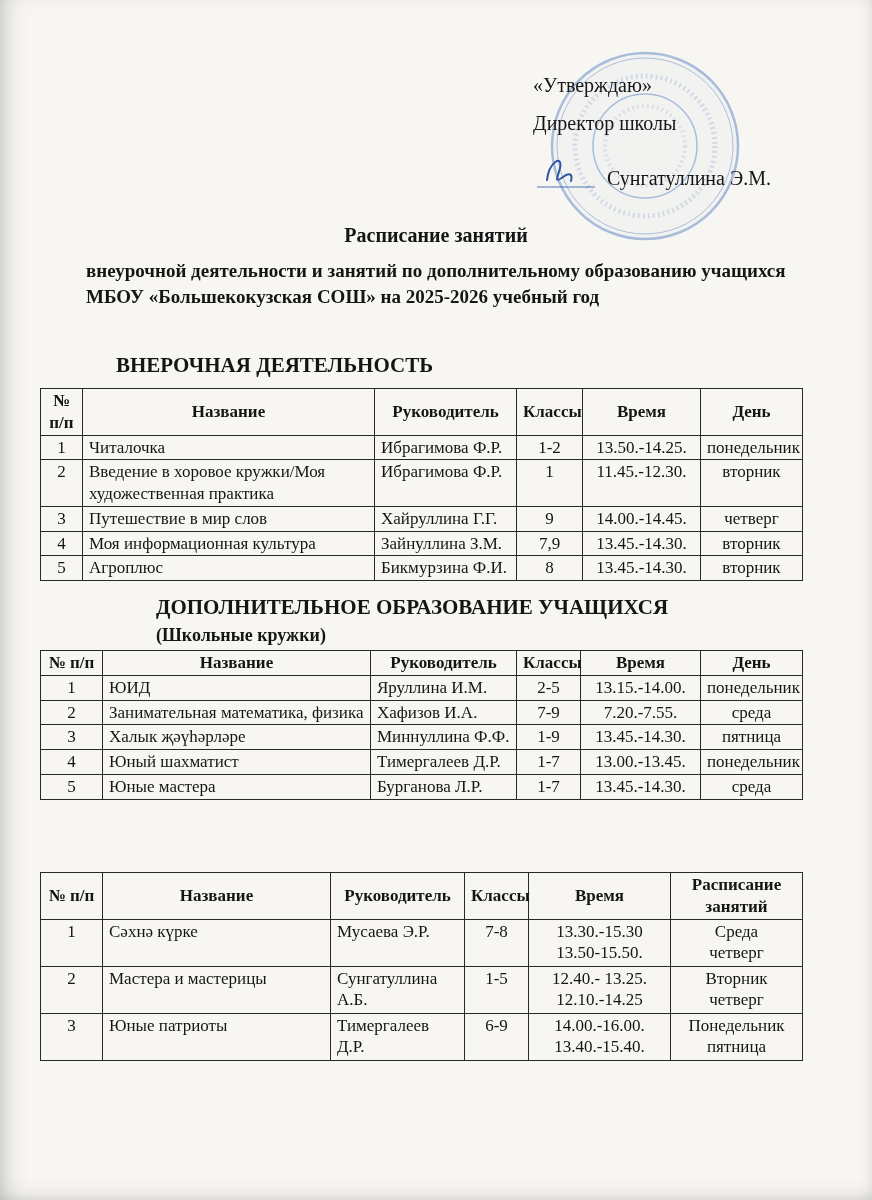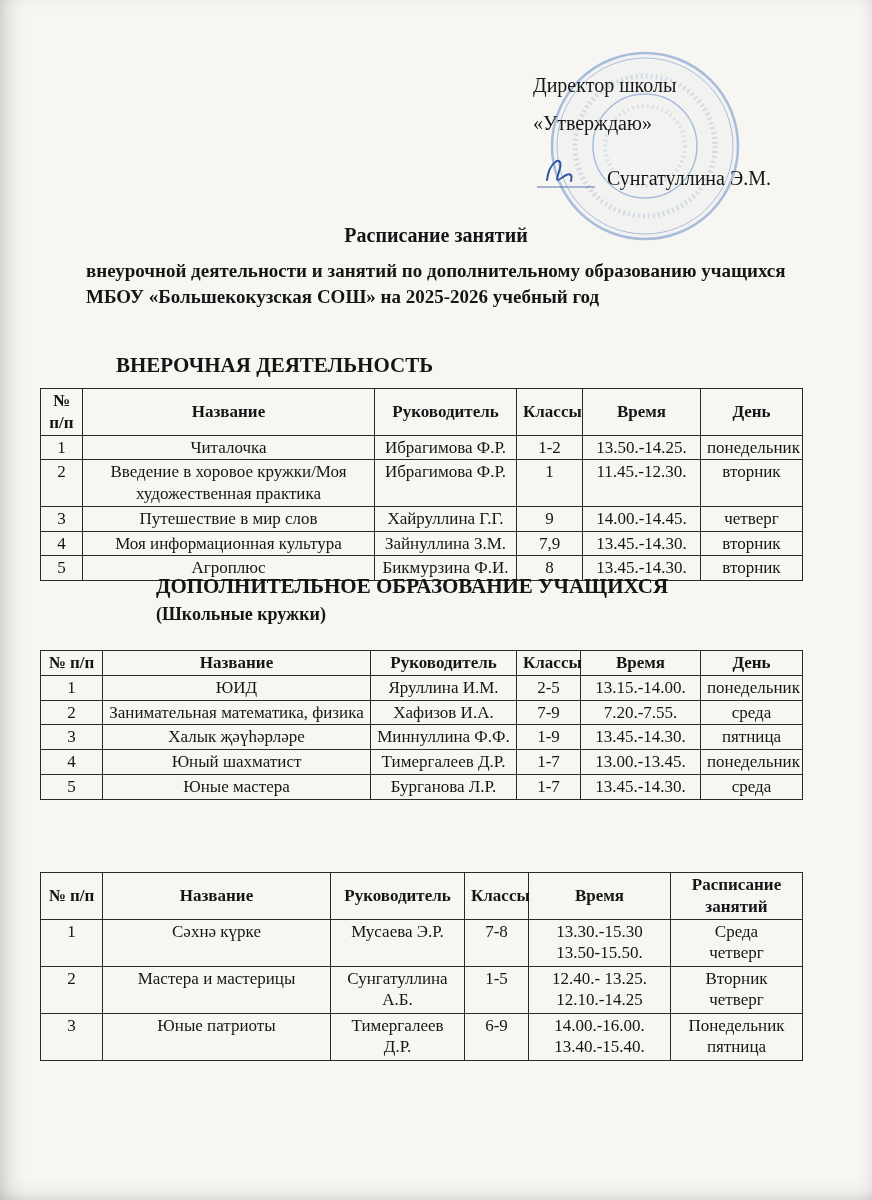--- a/index.html
+++ b/index.html
@@ -27,55 +27,55 @@
   .title{position:absolute;top:224px;left:0;width:100%;text-align:center;
          font-size:20px;font-weight:bold;margin:0;z-index:1;}
   .subtitle{position:absolute;top:258px;left:86px;width:700px;text-align:left;
          font-size:19px;font-weight:bold;line-height:1.35;margin:0;z-index:1;}
   
   .sec-h{position:absolute;left:116px;width:640px;
          font-size:21px;font-weight:bold;margin:0;line-height:1.3;z-index:1;}
   .sec-h .suffix{font-size:18px;}
   .sec-h .suffix:empty{display:none;}
   #sec-h-0{top:352px;}
-  #sec-h-1{top:573px;left:156px;width:560px;}
+  #sec-h-1{top:594px;left:156px;width:560px;}
   #sec-h-2{top:838px;}
   
   table{position:absolute;left:40px;border-collapse:collapse;table-layout:fixed;
         width:762px;font-size:17px;line-height:1.28;z-index:1;border-radius:11px;}
   #table-0{top:388px;}
   #table-1{top:650px;}
   #table-2{top:872px;}
   th,td{border:1px solid #2a2a2a;padding:1px 6px;}
   th{font-weight:bold;text-align:center;vertical-align:middle;font-size:17px;}
   td{vertical-align:top;white-space:pre-line;}
   td.c{text-align:center;}
-  td.l{text-align:center;}
+  td.l{text-align:left;}
   #table-0 th{height:42px;}
   #table-2 td{height:44px;}
 </style>
 </head>
 <body>
 
 <div class="page">
 
   <div class="stamp">
     <svg width="200" height="196" viewBox="0 0 200 196">
       <circle cx="100" cy="98" r="93" fill="none" stroke="#5b84c4" stroke-width="2.5"></circle>
       <circle cx="100" cy="98" r="88" fill="none" stroke="#5b84c4" stroke-width="1"></circle>
       <circle cx="100" cy="98" r="70" fill="none" stroke="#5b84c4" stroke-width="5" stroke-dasharray="2 3" opacity="0.45"></circle>
       <circle cx="100" cy="98" r="52" fill="none" stroke="#5b84c4" stroke-width="1.5"></circle>
       <circle cx="100" cy="98" r="40" fill="none" stroke="#5b84c4" stroke-width="4" stroke-dasharray="2 3" opacity="0.35"></circle>
       <circle cx="100" cy="98" r="93" fill="#5b84c4" opacity="0.06"></circle>
     </svg>
   </div>
 
   <div class="approval">
+    <div class="line">«Утверждаю»</div>
     <div class="line">Директор школы</div>
-    <div class="line">«Утверждаю»</div>
     <div class="sig-row">
       <svg width="72" height="44" viewBox="0 0 72 44">
         <path d="M14 30 C16 12, 30 4, 27 18 C25 27, 20 34, 30 27 C36 22, 40 24, 38 31" fill="none" stroke="#2f55a4" stroke-width="2" stroke-linecap="round"></path>
         <path d="M4 37 H62" stroke="#2f55a4" stroke-width="1.2" opacity="0.8"></path>
       </svg>
       <span class="signer">Сунгатуллина Э.М.</span>
     </div>
   </div>
 
   <h1 class="title">Расписание занятий</h1>

